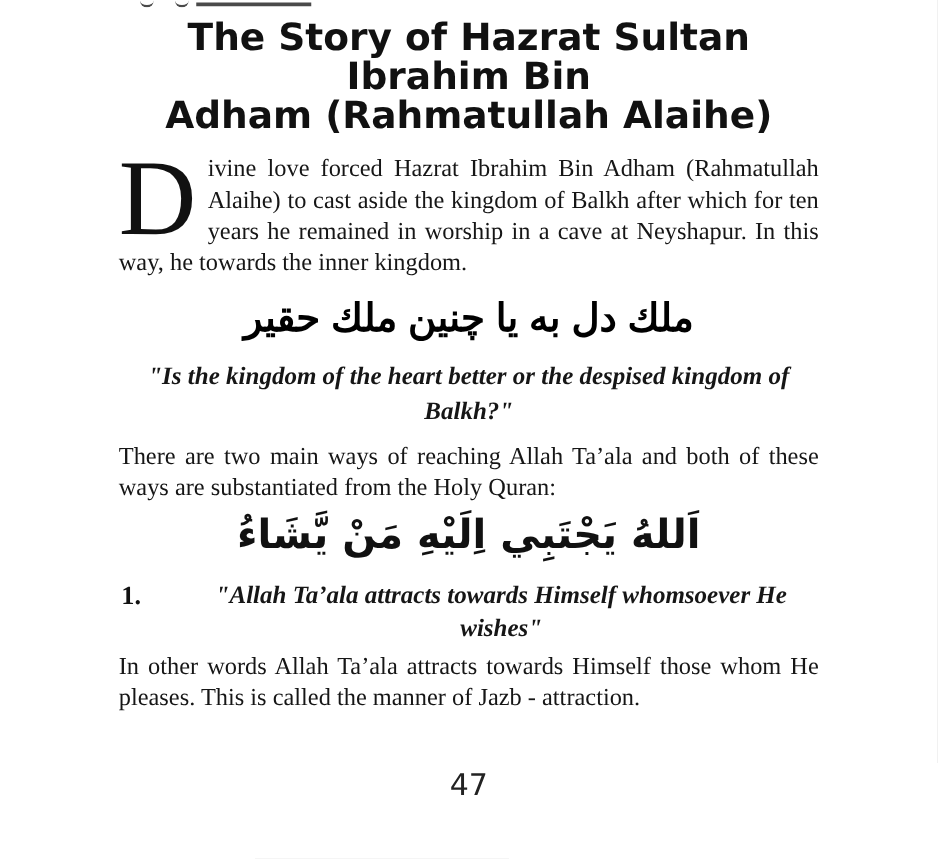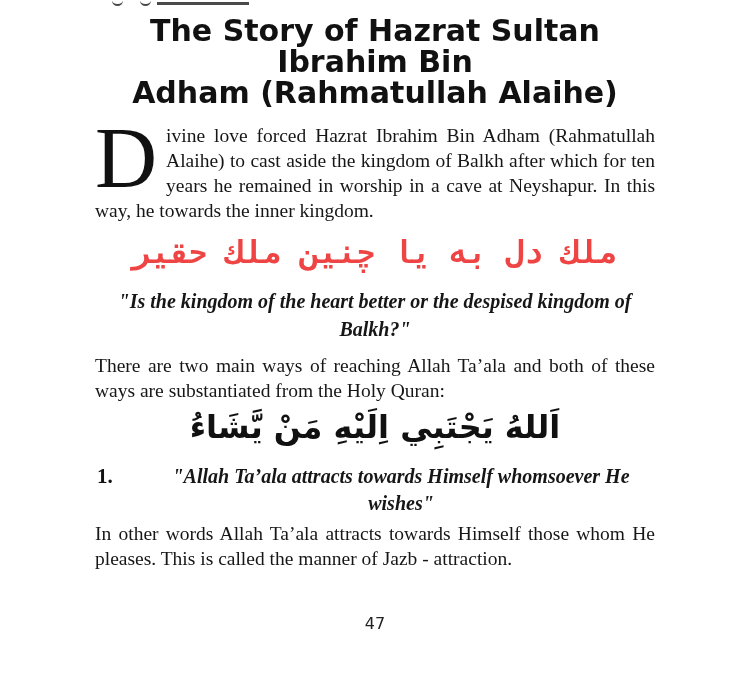--- a/index.html
+++ b/index.html
@@ -51,25 +51,25 @@
     line-height: 62px;
     height: 66px;
     padding: 4px 9px 0 0;
     color: #111;
   }
 
   .persian {
     margin-top: 11px;
     text-align: center;
     direction: rtl;
-    font-family: Liberation Mono, monospace;
+    font-family: Liberation Sans, sans-serif;
     font-weight: bold;
     font-size: 31px;
     line-height: 42px;
-    color: #ef4444;
+    color: #000000;
   }
 
   .quote {
     margin-top: 11px;
     text-align: center;
     font-weight: bold;
     font-style: italic;
     font-size: 20px;
     line-height: 28px;
     color: #161616;
@@ -106,21 +106,21 @@
     color: #161616;
   }
 
   .para-last { margin-top: 4px; font-family: Liberation Serif, serif; }
 
   .pagenum {
     position: absolute;
     top: 614px; left: 0; right: 0;
     text-align: center;
     font-family: "DejaVu Sans", sans-serif;
-    font-size: 16px;
+    font-size: 24px;
     color: #222;
   }
 </style>
 </head>
 <body>
 
 <div class="page">
 
   <div class="artifact">
     <div class="squiggle sq1"></div>

